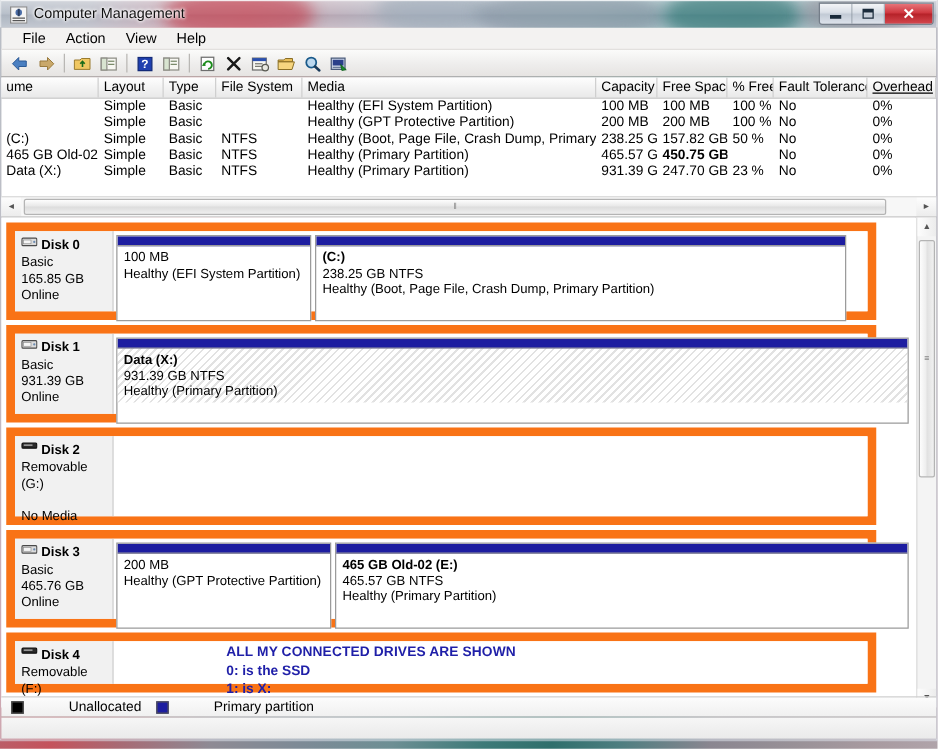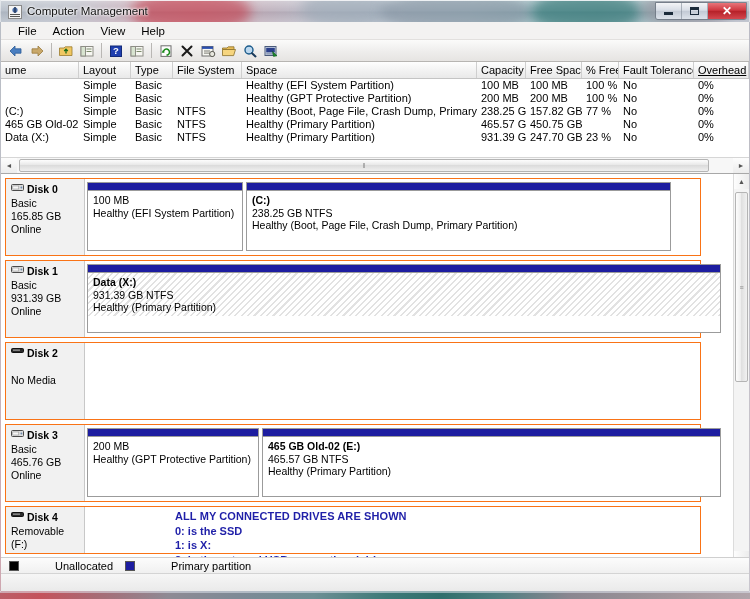--- a/index.html
+++ b/index.html
@@ -184,21 +184,21 @@
   }
   #gfx-inner {
     position: absolute; left: 0; top: 0;
     width: 731px; height: 392px;
     background: #ffffff;
   }
 
   .diskrow {
     position: absolute; left: 4px;
     width: 696px;
-    border: 1px solid #f97316;
+    border: 7px solid #f97316;
     background: #fff;
     display: flex;
   }
   .disk-info {
     width: 79px; flex: 0 0 79px;
     background: #f1f1f1;
     border-right: 1px solid #c8c8c8;
     padding: 4px 3px 3px 5px;
     font-size: 10.5px; color: #000;
     line-height: 13px;
@@ -422,21 +422,21 @@
       </svg>
     </div>
   </div>
 
   <div id="volpane">
     <div id="vol-header">
         <div class="vcol" style="left: 0px; width: 78px;">ume</div>
         <div class="vcol" style="left: 78px; width: 52px;">Layout</div>
         <div class="vcol" style="left: 130px; width: 42px;">Type</div>
         <div class="vcol" style="left: 172px; width: 69px;">File System</div>
-        <div class="vcol" style="left: 241px; width: 235px;">Space</div>
+        <div class="vcol" style="left: 241px; width: 235px;">Media</div>
         <div class="vcol" style="left: 476px; width: 49px;">Capacity</div>
         <div class="vcol" style="left: 525px; width: 56px;">Free Space</div>
         <div class="vcol" style="left: 581px; width: 37px;">% Free</div>
         <div class="vcol" style="left: 618px; width: 75px;">Fault Tolerance</div>
         <div class="vcol" style="left: 693px; width: 55px; text-decoration: underline;">Overhead</div>
       </div>
     <div id="vol-rows">
         <div class="vrow">
           <div class="vcell" style="left: 0px; width: 78px;"></div>
           <div class="vcell" style="left: 78px; width: 52px;">Simple</div>
@@ -462,32 +462,32 @@
           <div class="vcell" style="left: 693px; width: 55px;">0%</div>
         </div>
         <div class="vrow">
           <div class="vcell" style="left: 0px; width: 78px;">(C:)</div>
           <div class="vcell" style="left: 78px; width: 52px;">Simple</div>
           <div class="vcell" style="left: 130px; width: 42px;">Basic</div>
           <div class="vcell" style="left: 172px; width: 69px;">NTFS</div>
           <div class="vcell" style="left: 241px; width: 235px;">Healthy (Boot, Page File, Crash Dump, Primary Partition)</div>
           <div class="vcell" style="left: 476px; width: 49px;">238.25 GB</div>
           <div class="vcell" style="left: 525px; width: 56px;">157.82 GB</div>
-          <div class="vcell" style="left: 581px; width: 37px;">77 %</div>
+          <div class="vcell" style="left: 581px; width: 37px;">50 %</div>
           <div class="vcell" style="left: 618px; width: 75px;">No</div>
           <div class="vcell" style="left: 693px; width: 55px;">0%</div>
         </div>
         <div class="vrow">
           <div class="vcell" style="left: 0px; width: 78px;">465 GB Old-02 (E:)</div>
           <div class="vcell" style="left: 78px; width: 52px;">Simple</div>
           <div class="vcell" style="left: 130px; width: 42px;">Basic</div>
           <div class="vcell" style="left: 172px; width: 69px;">NTFS</div>
           <div class="vcell" style="left: 241px; width: 235px;">Healthy (Primary Partition)</div>
           <div class="vcell" style="left: 476px; width: 49px;">465.57 GB</div>
-          <div class="vcell" style="left: 525px; width: 56px;">450.75 GB</div>
+          <div class="vcell" style="left: 525px; width: 56px; font-weight: bold;">450.75 GB</div>
           <div class="vcell" style="left: 581px; width: 37px; margin-top: 40px;">97 %</div>
           <div class="vcell" style="left: 618px; width: 75px;">No</div>
           <div class="vcell" style="left: 693px; width: 55px;">0%</div>
         </div>
         <div class="vrow">
           <div class="vcell" style="left: 0px; width: 78px;">Data (X:)</div>
           <div class="vcell" style="left: 78px; width: 52px;">Simple</div>
           <div class="vcell" style="left: 130px; width: 42px;">Basic</div>
           <div class="vcell" style="left: 172px; width: 69px;">NTFS</div>
           <div class="vcell" style="left: 241px; width: 235px;">Healthy (Primary Partition)</div>
@@ -569,20 +569,21 @@
         </div>
         <div class="diskrow" style="top: 168px; height: 78px;">
           <div class="disk-info">
             <div class="disk-title">
               <span><svg width="13" height="10" viewBox="0 0 13 10">
                   <rect x="0.5" y="1.5" width="12" height="4" rx="1" fill="#2a2a2a" stroke="#111"></rect>
                   <rect x="2" y="2.6" width="7" height="1" fill="#bbb"></rect>
                 </svg></span>
               <span>Disk 2</span>
             </div>
+            <div>Removable (G:)</div>
             <div>&nbsp;</div>
             <div>No Media</div>
           </div>
           <div class="disk-area"></div>
         </div>
         <div class="diskrow" style="top: 250px; height: 78px;">
           <div class="disk-info">
             <div class="disk-title">
               <span><svg width="13" height="10" viewBox="0 0 13 10">
                   <rect x="0.5" y="1.5" width="12" height="6" rx="1" fill="#dcdcdc" stroke="#4a4a4a"></rect>

